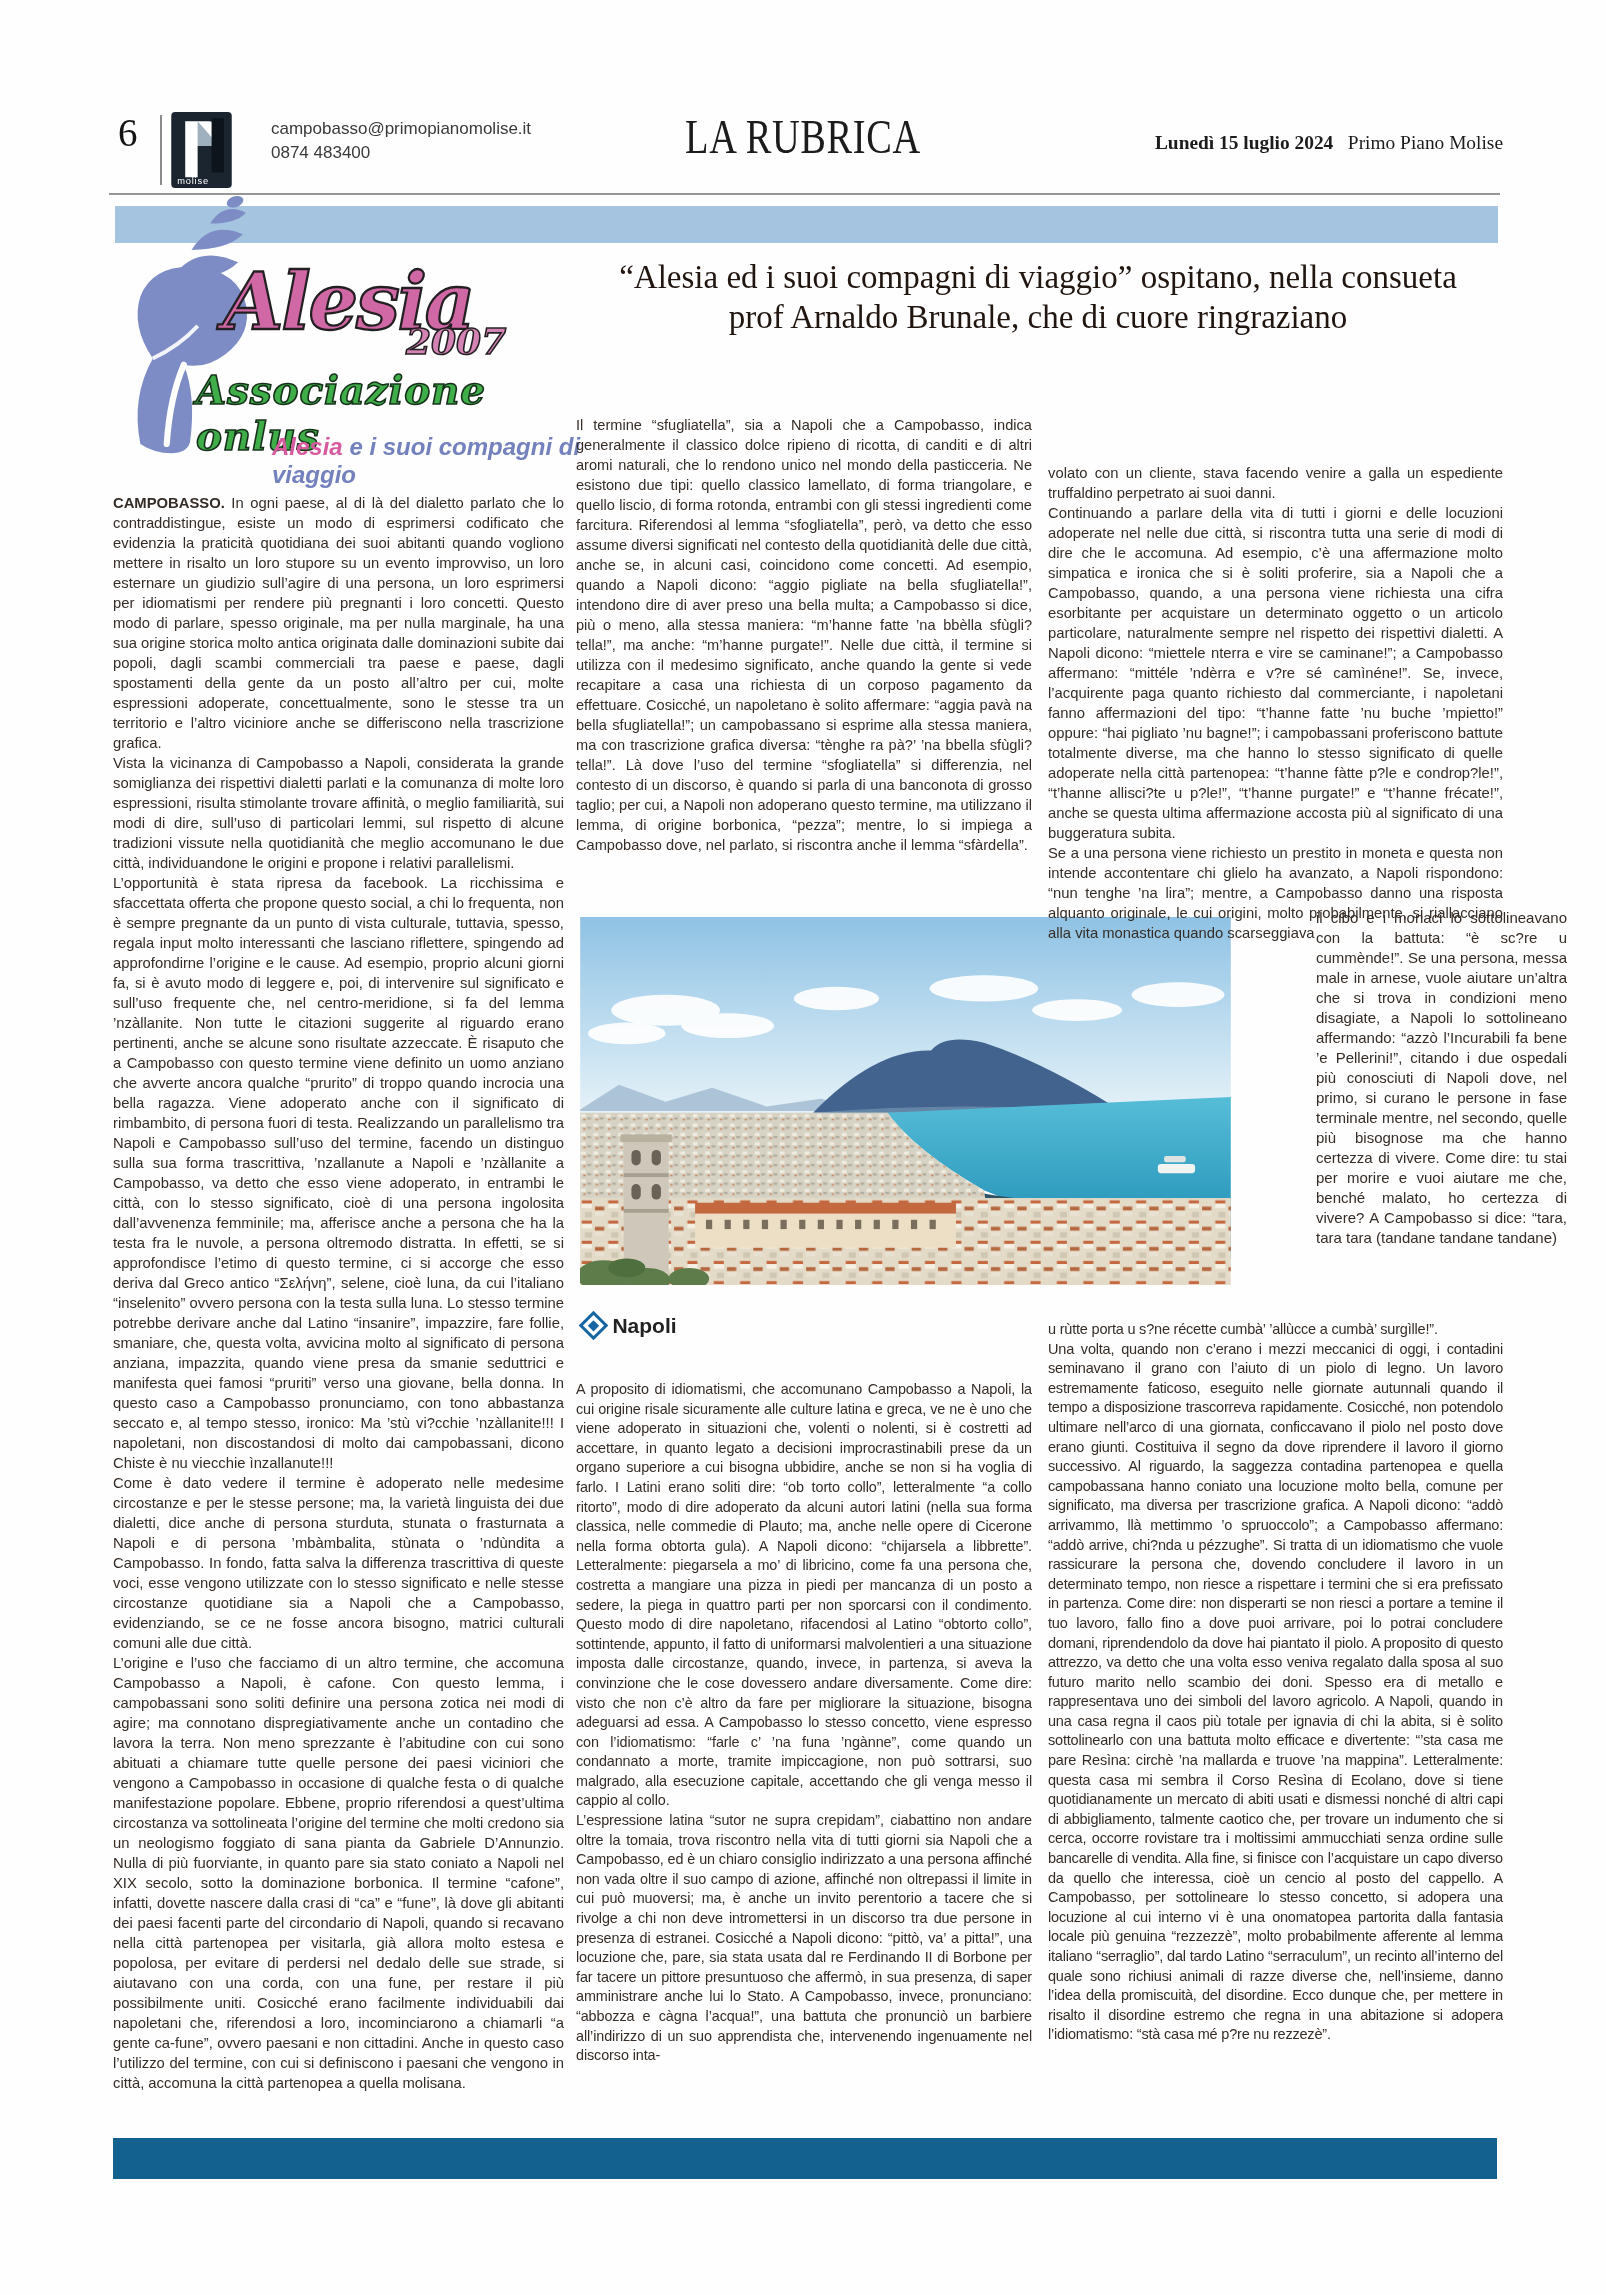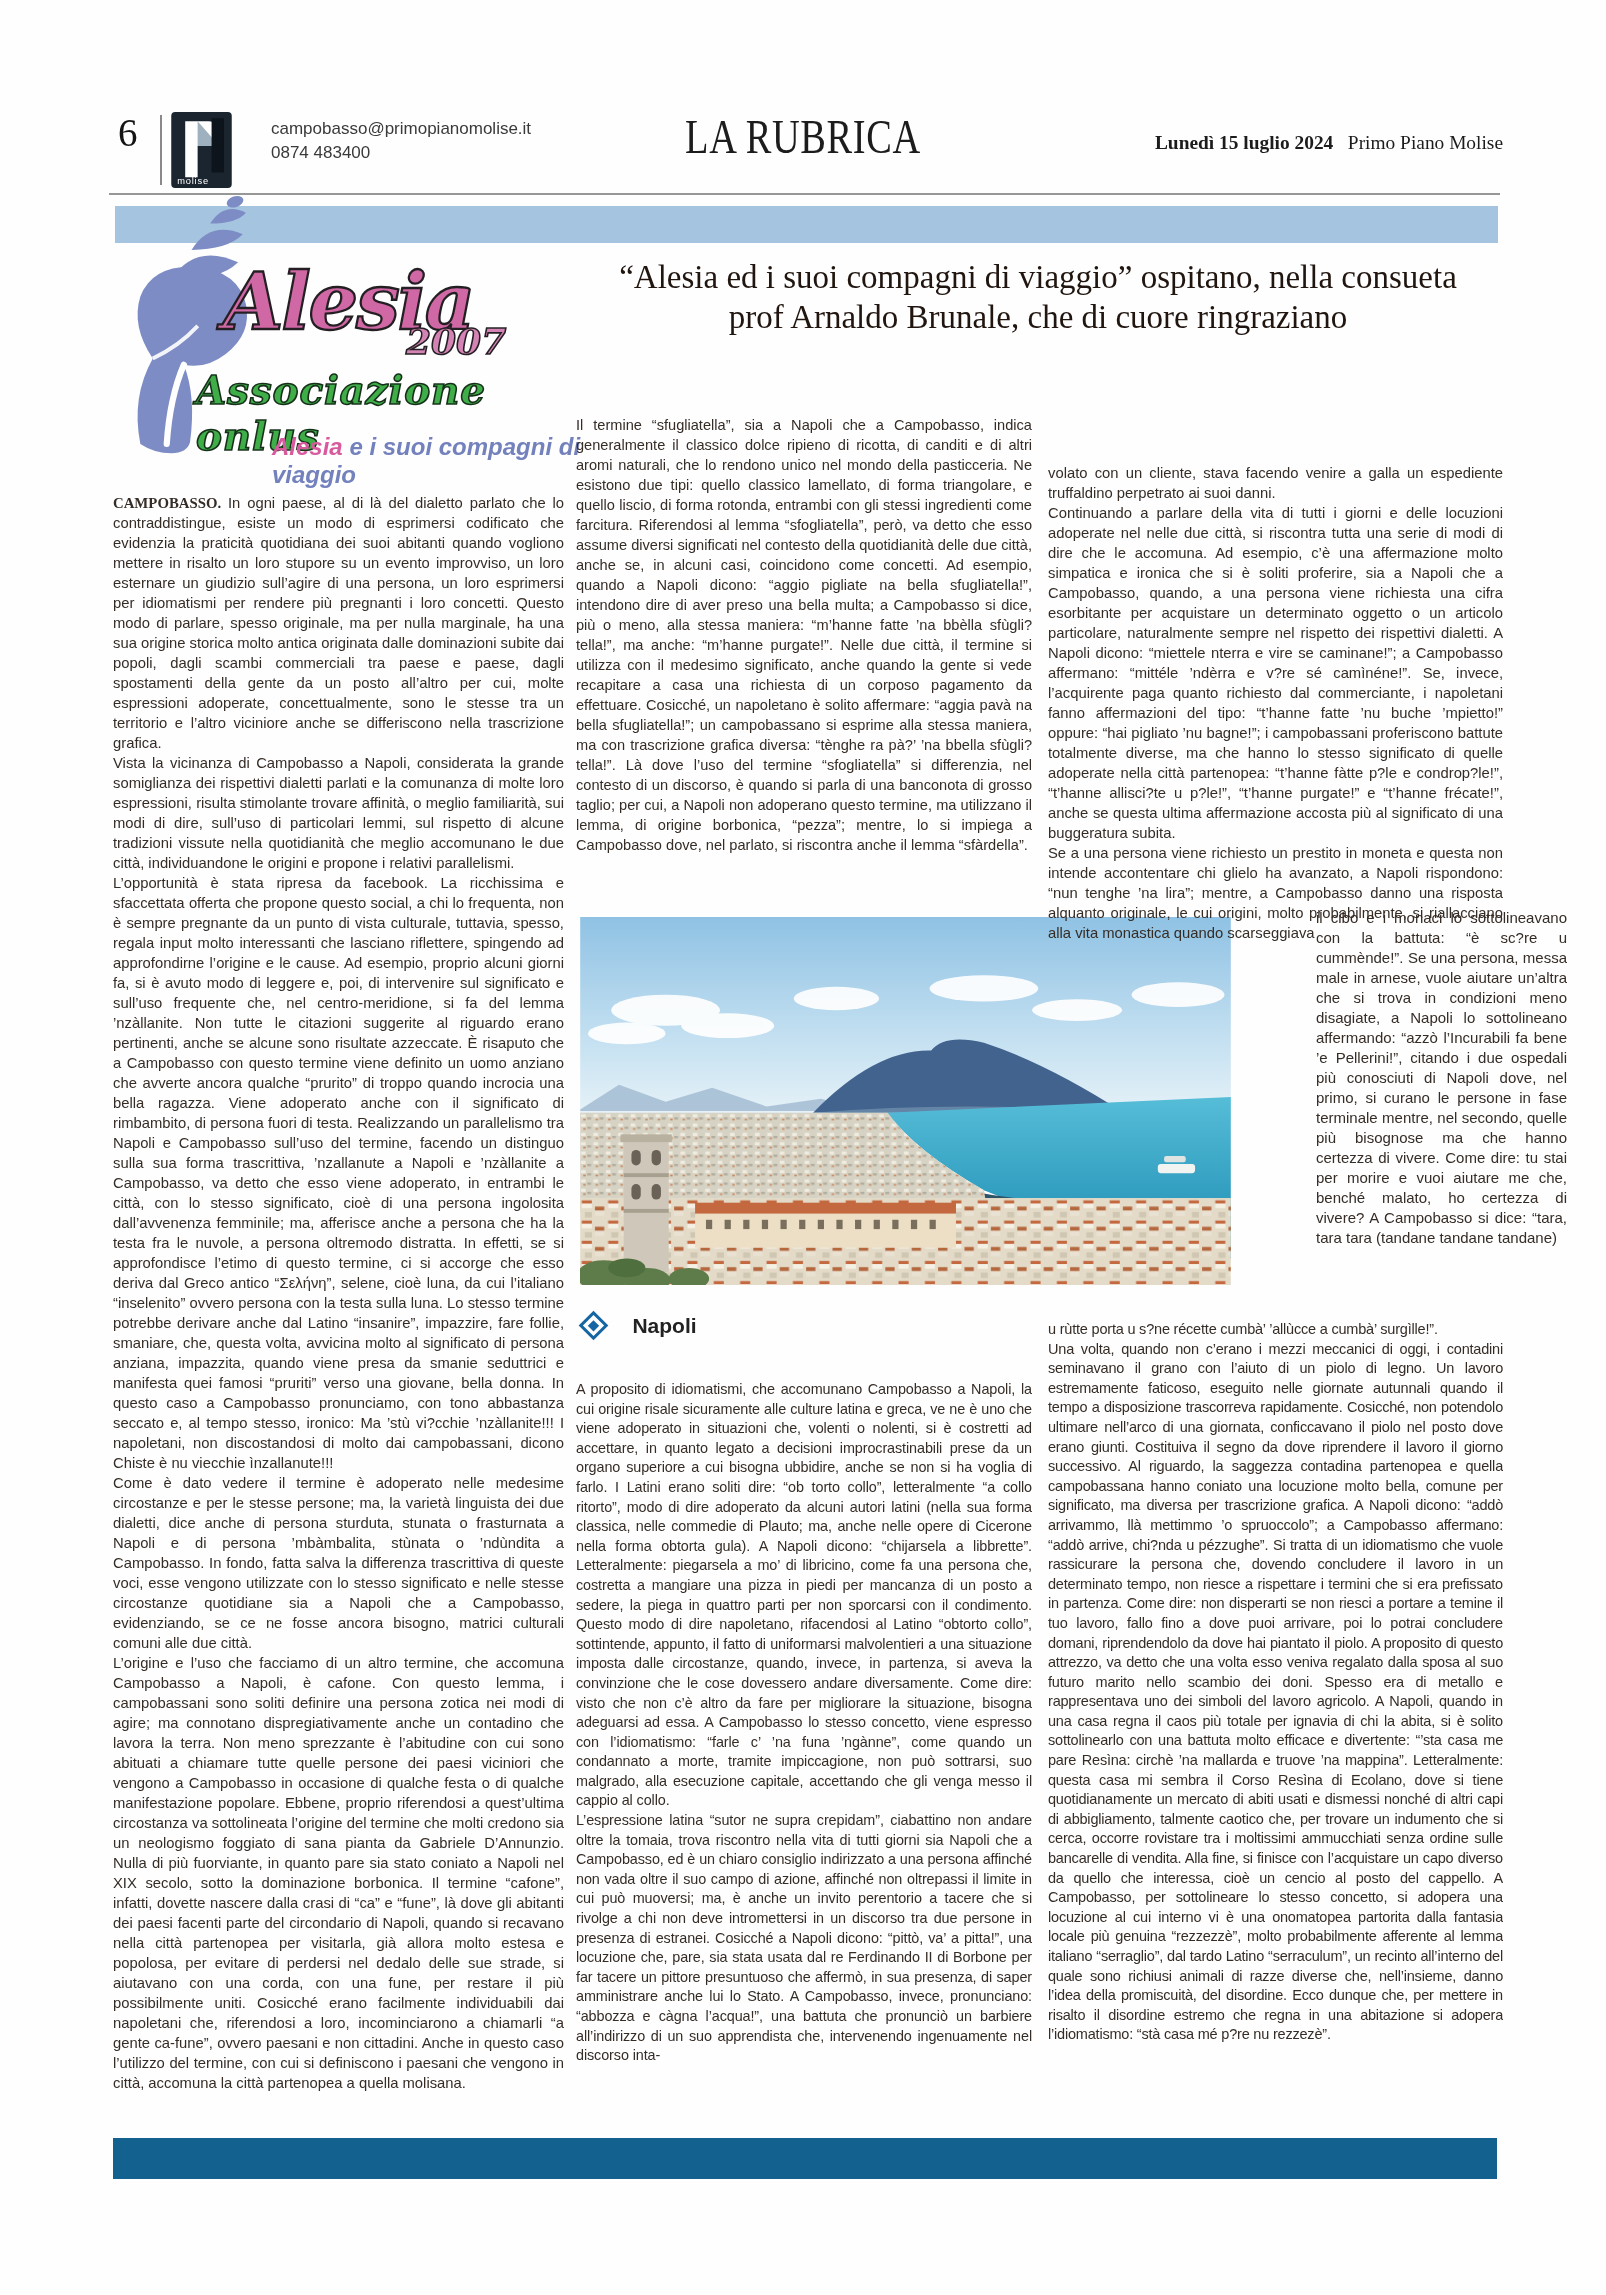--- a/index.html
+++ b/index.html
@@ -31,35 +31,35 @@
   .tagline .nm { color:#d85a9e; }
   .tagline .rs { color:#7381bd; }
 
   
   .headline { font-family:"Liberation Serif", serif; font-size:33px; line-height:40px;
               color:#20150f; text-align:center; }
 
   
   .bt { text-align:justify; overflow:hidden; color:#352c26; }
   .bt p { margin:0; }
-  .lead { font-weight:bold;font-family:Liberation Serif, serif; }
+  .lead { font-weight:bold; }
   .col-left  { font-size:14.8px;   line-height:20px; }
   .mid-a     { font-size:14.6px; line-height:20px; }
   .mid-b     { font-size:14.4px; line-height:19.6px; letter-spacing:-0.1px; }
   .right-a   { font-size:14.8px;   line-height:20px;margin-top:48px; }
   .right-b   { font-size:15px; line-height:20px; }
   .right-c   { font-size:14.5px; line-height:19.6px; letter-spacing:-0.2px; }
 
   
   .cap { display:flex; align-items:center; }
   .diamond { position:relative; width:21px; height:21px; border:3.9px solid #1566a2;
              transform:rotate(45deg); margin:3.1px 4.7px; background:#fff; }
   .diamond::after { content:""; position:absolute; left:50%; top:50%; width:8.6px; height:8.6px;
                     background:#1566a2; transform:translate(-50%,-50%); }
-  .cap-text { font-size:21px; font-weight:bold; color:#222; margin-left:24px; }
+  .cap-text { font-size:21px; font-weight:bold; color:#222; margin-left:4px; }
 
   .plogo-text { position:absolute; left:6.2px; bottom:1.6px; color:#fff; font-size:9.3px; letter-spacing:0.8px; }
 </style>
 </head>
 <body>
 
 <div class="page">
 
   <div class="abs pagenum" style="left:118px; top:110px;">6</div>
   <div class="abs vrule" style="left:160px; top:115px; height:70px;"></div>

